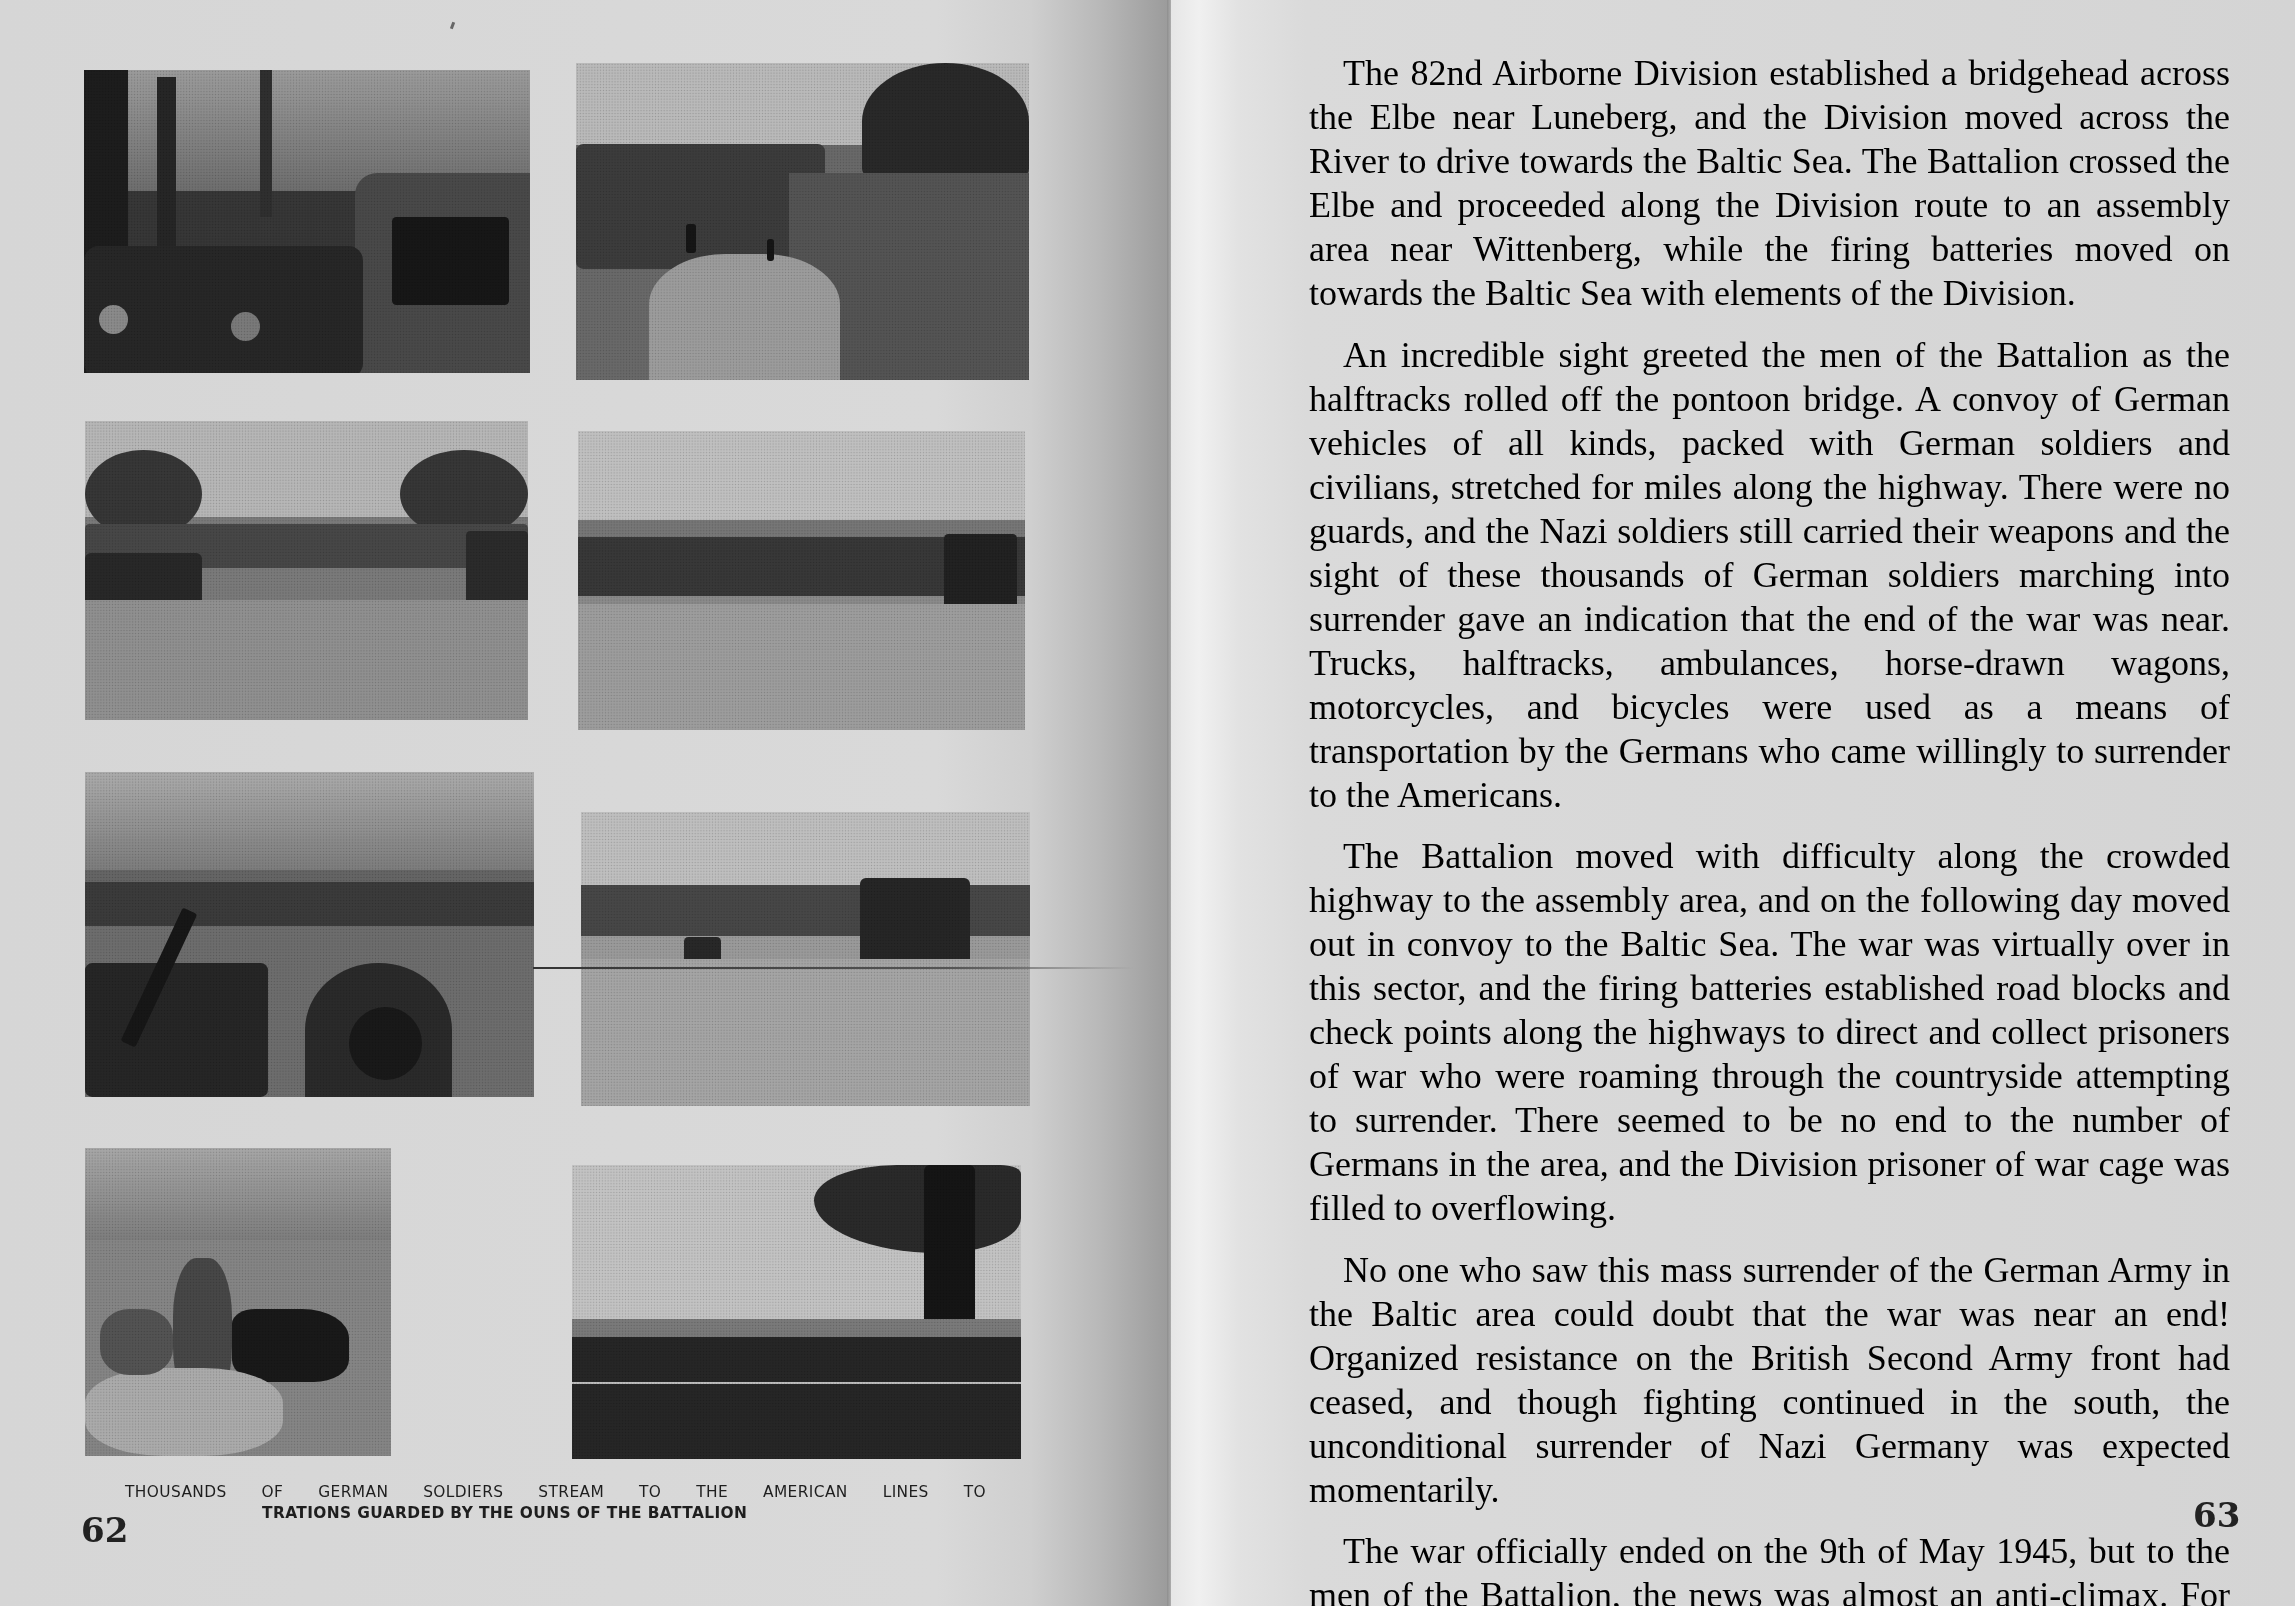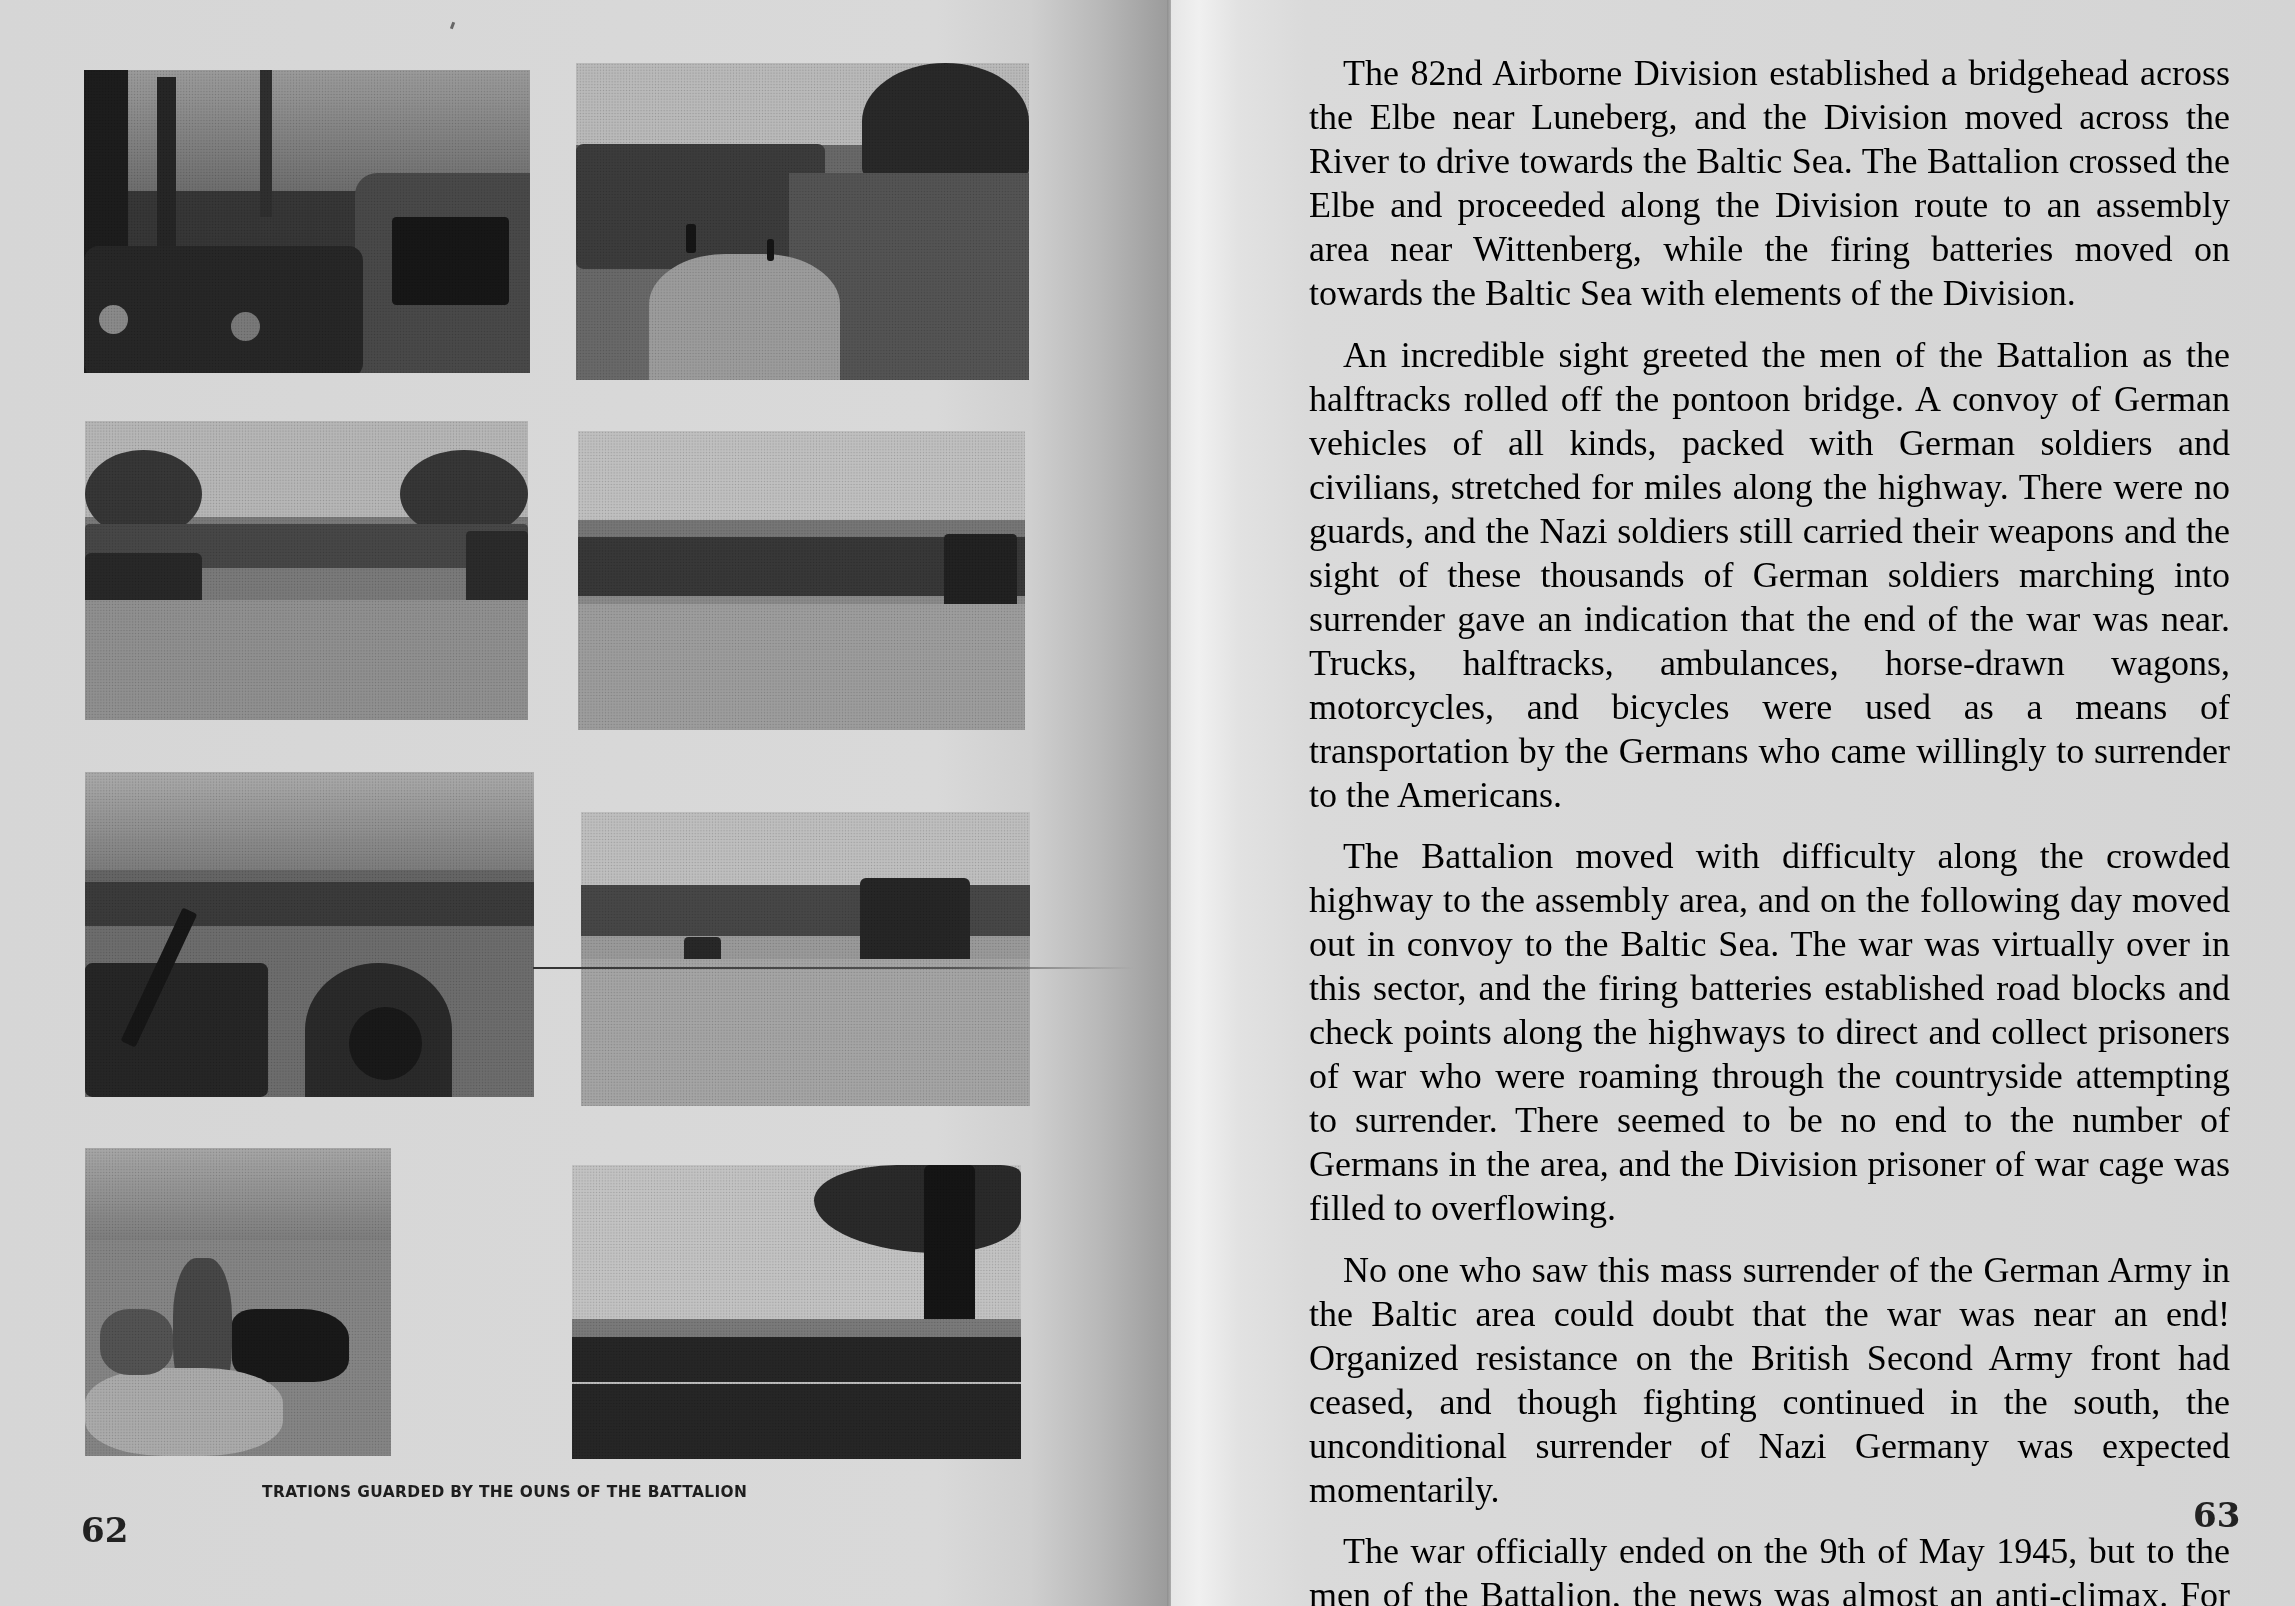--- a/index.html
+++ b/index.html
@@ -142,20 +142,21 @@
       <div class="blob" style="left:242px; top:0; width:207px; height:88px; background:#2e2e2e; border-radius:40% 10% 40% 60%;"></div>
       <div class="blob" style="left:352px; top:0; width:51px; height:294px; background:#1a1a1a; border-radius:5.9px;"></div>
       <div class="blob" style="left:0; top:154px; width:449px; height:22px; background:#7a7a7a; border-radius:0;"></div>
       <div class="blob" style="left:0; top:172px; width:449px; height:122px; background:#2a2a2a; border-radius:0;"></div>
       <div class="blob" style="left:0; top:217px; width:449px; height:1.5px; background:#bbb; border-radius:0;"></div>
     </div>
 
     <div class="crop-line"></div>
 
     <div class="caption">
+      <span class="cl">THOUSANDS OF GERMAN SOLDIERS STREAM TO THE AMERICAN LINES TO</span>
       <span class="cl last">TRATIONS GUARDED BY THE OUNS OF THE BATTALION</span>
     </div>
 
     <div class="folio folio-left">62</div>
 
     <div class="speck" style="left:451px; top:22px;"></div>
   </div>
 
   <div class="spine"></div>
 

